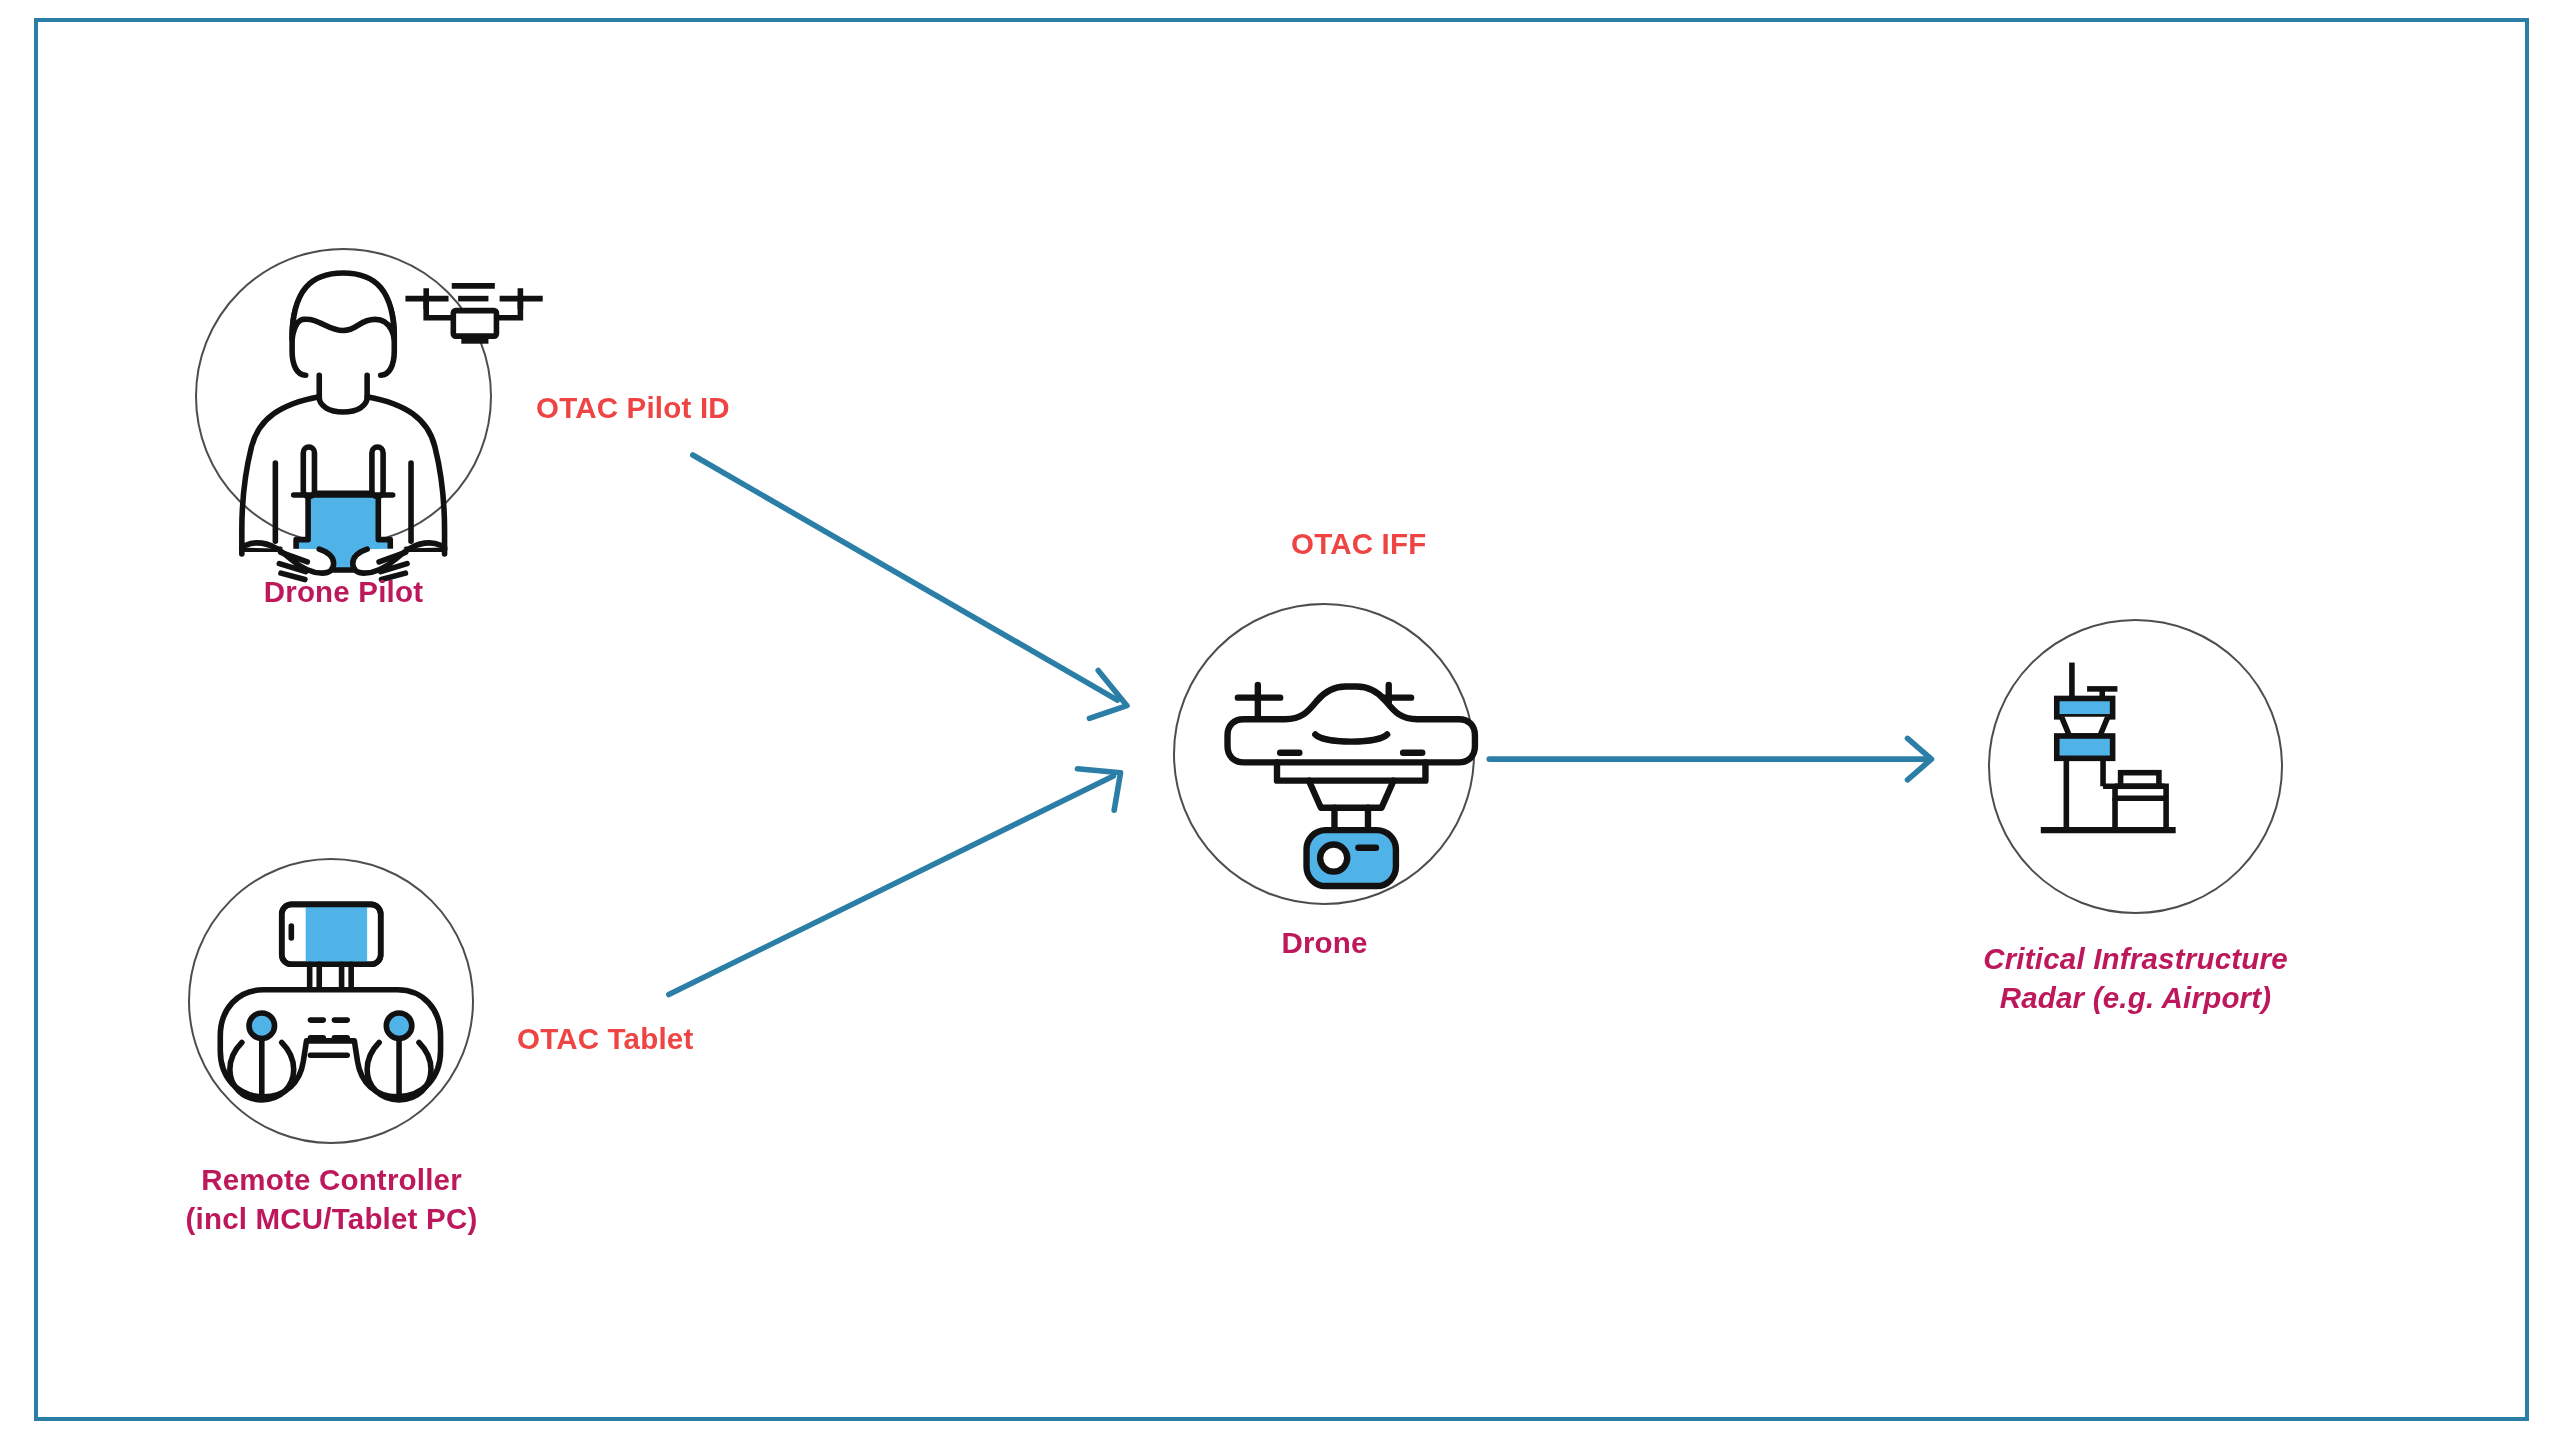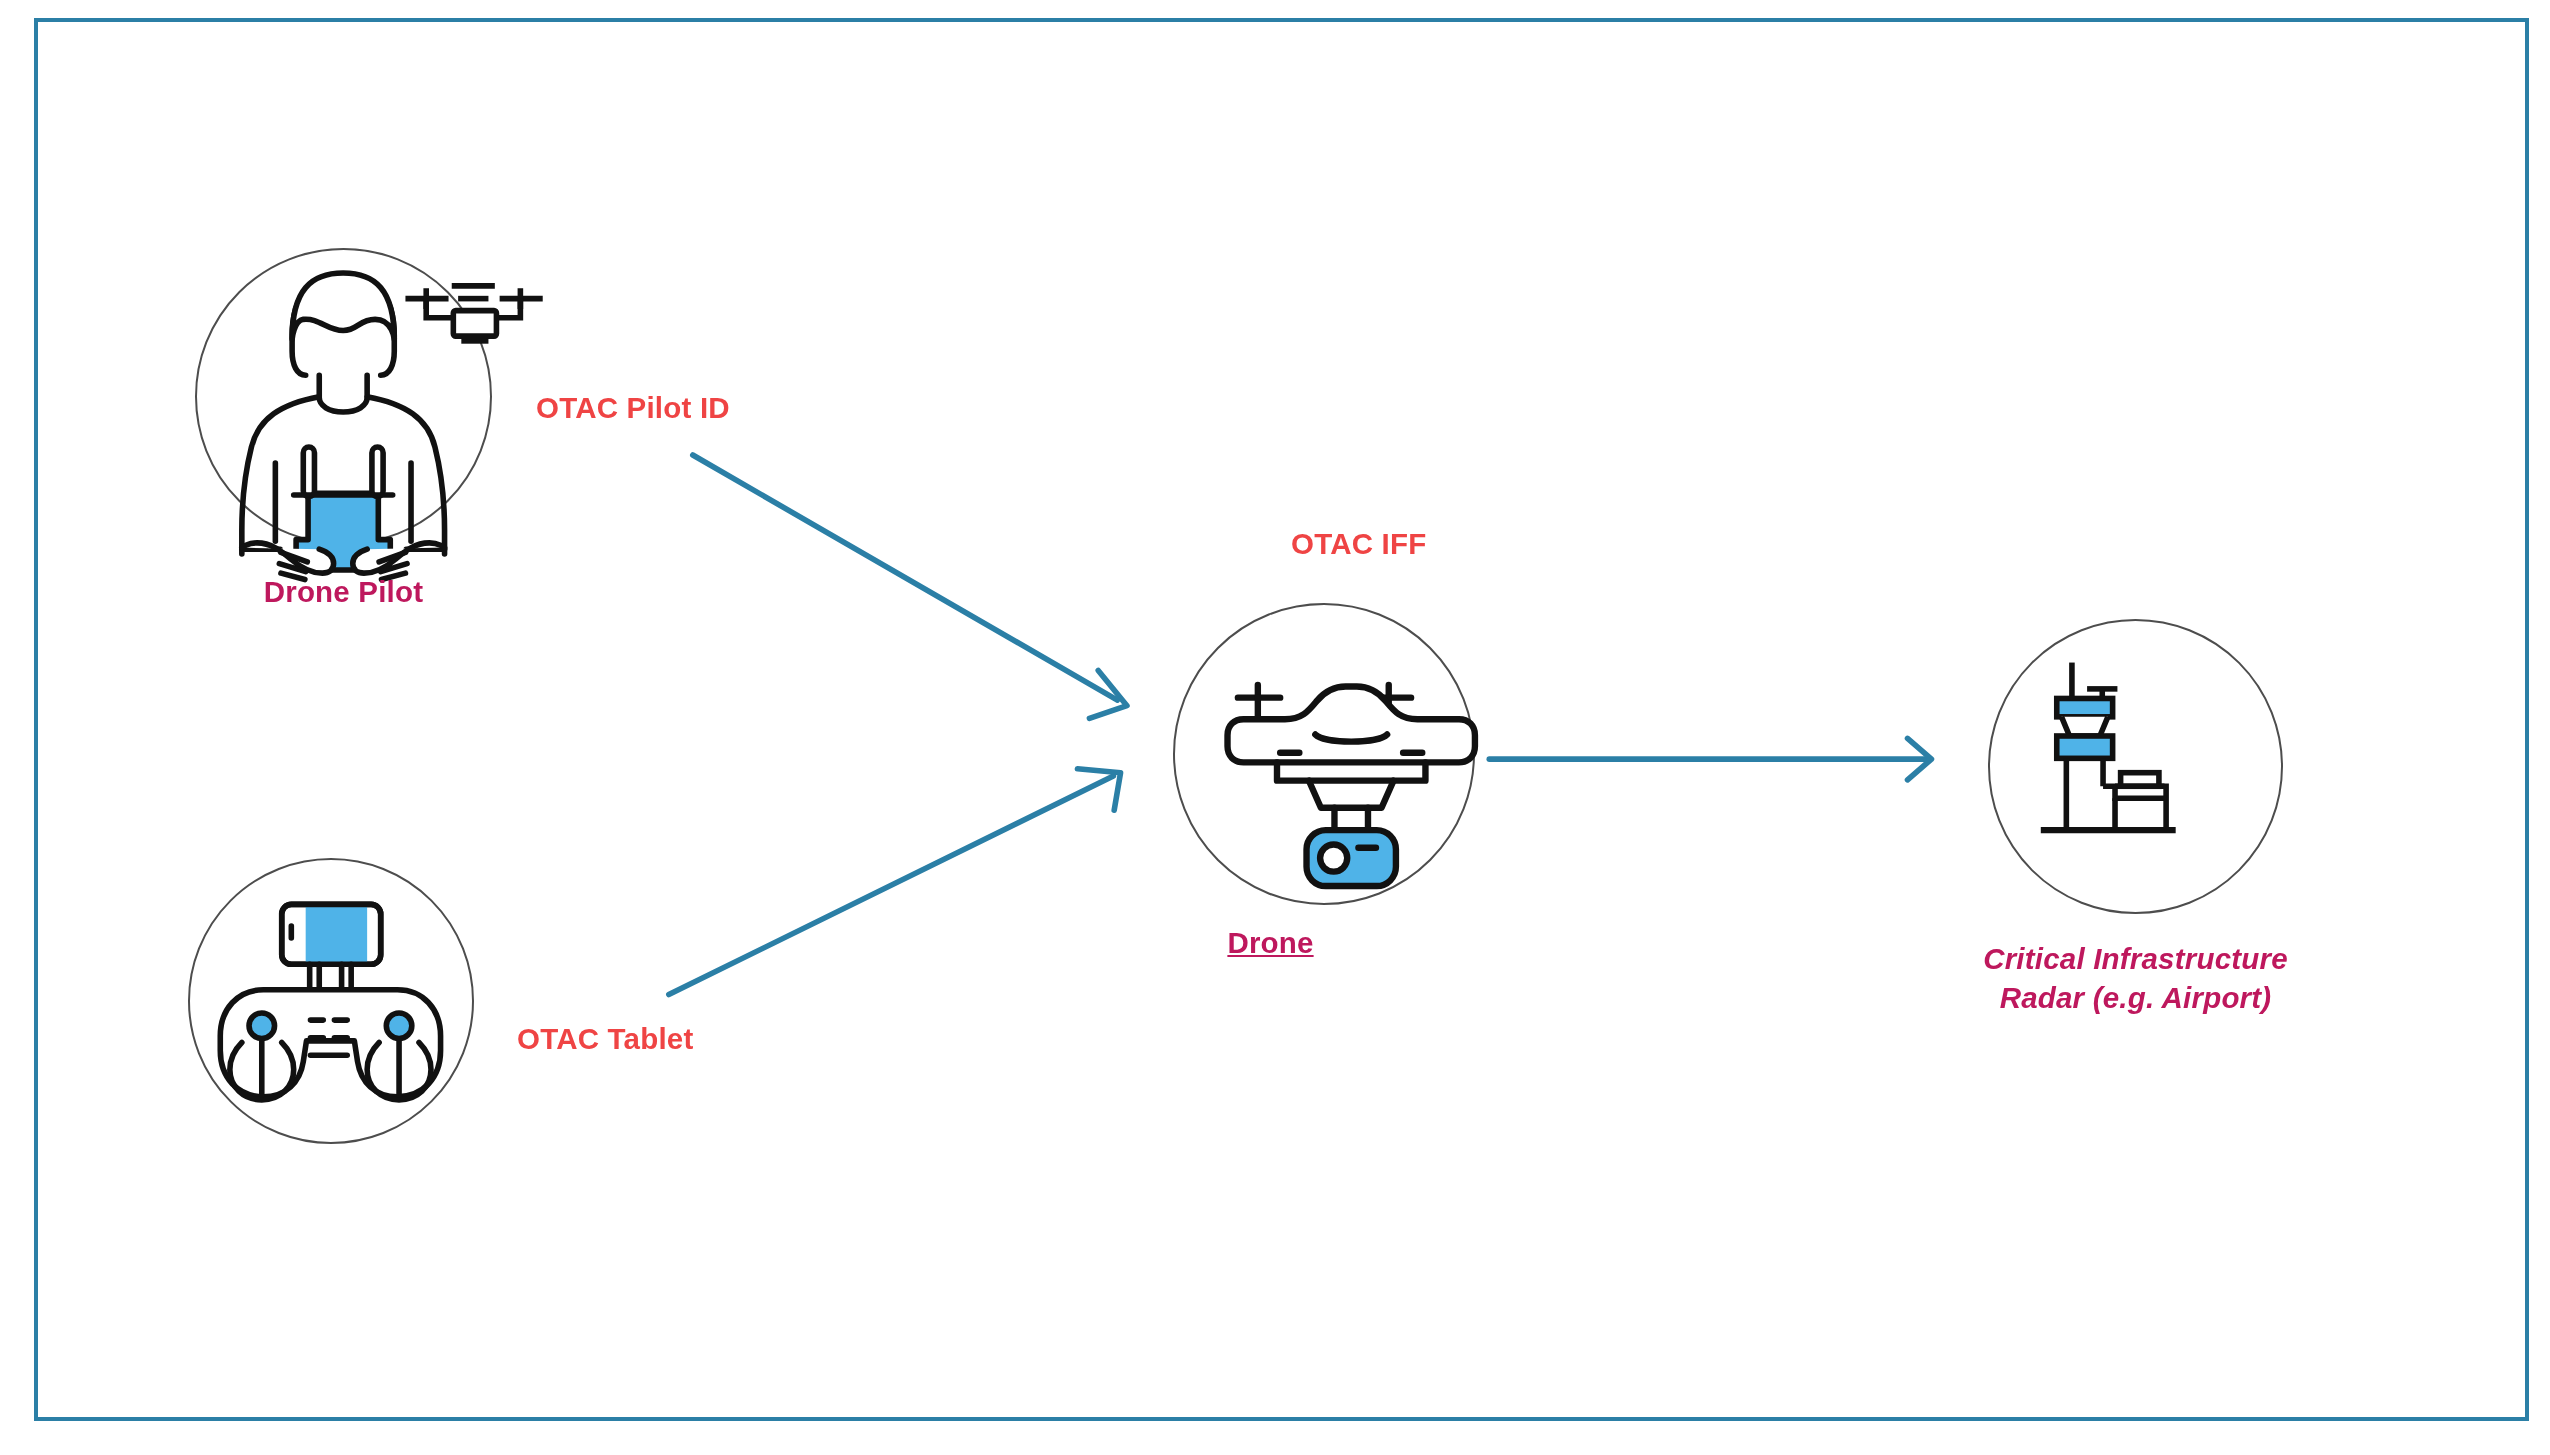--- a/index.html
+++ b/index.html
@@ -202,20 +202,22 @@
       <circle cx="500" cy="1285" r="16" fill="#4fb3e8" stroke="#111111"></circle>
 
       <path d="M 389 1278 L 405 1278"></path>
       <path d="M 419 1278 L 435 1278"></path>
       <path d="M 389 1300 L 405 1300"></path>
       <path d="M 419 1300 L 435 1300"></path>
       <path d="M 389 1322 L 435 1322"></path>
     </g>
   </svg>
 
+  <div class="node-label" style="left:48px; top:1161px; width:567px;">Remote Controller
+(incl MCU/Tablet PC)</div>
 
   <div class="node-circle" style="left:1173px; top:603px; width:302px; height:302px;"></div>
 
   <svg class="layer" viewBox="0 0 3195 1824">
     <g fill="none" stroke="#111111" stroke-width="8" stroke-linecap="round" stroke-linejoin="round">
 
       <path d="M 1551 874 L 1604 874"></path>
       <path d="M 1576 858 L 1576 874"></path>
       <path d="M 1715 874 L 1768 874"></path>
       <path d="M 1740 858 L 1740 874"></path>
@@ -245,21 +247,21 @@
       <path d="M 1714 1012 L 1714 1040"></path>
 
       <rect x="1637" y="1040" width="112" height="70" rx="24" fill="#4fb3e8" stroke="#111111"></rect>
       <circle cx="1671" cy="1075" r="17" fill="#ffffff" stroke="#111111"></circle>
       <path d="M 1702 1062 L 1724 1062"></path>
     </g>
   </svg>
 
   <div class="edge-label" style="left:1291px; top:527px;">OTAC IFF</div>
 
-  <div class="node-label" style="left:1111px; top:924px; width:319px;text-decoration:underline;">Drone</div>
+  <div class="node-label" style="left:1165px; top:924px; width:319px;">Drone</div>
 
   <div class="node-circle" style="left:1988px; top:619px; width:295px; height:295px;"></div>
 
   <svg class="layer" viewBox="0 0 3195 1824">
     <g fill="none" stroke="#111111" stroke-width="7" stroke-linecap="butt" stroke-linejoin="miter">
 
       <path d="M 2596 830 L 2596 875"></path>
 
       <path d="M 2615 863 L 2653 863"></path>
       <path d="M 2634 863 L 2634 875"></path>

